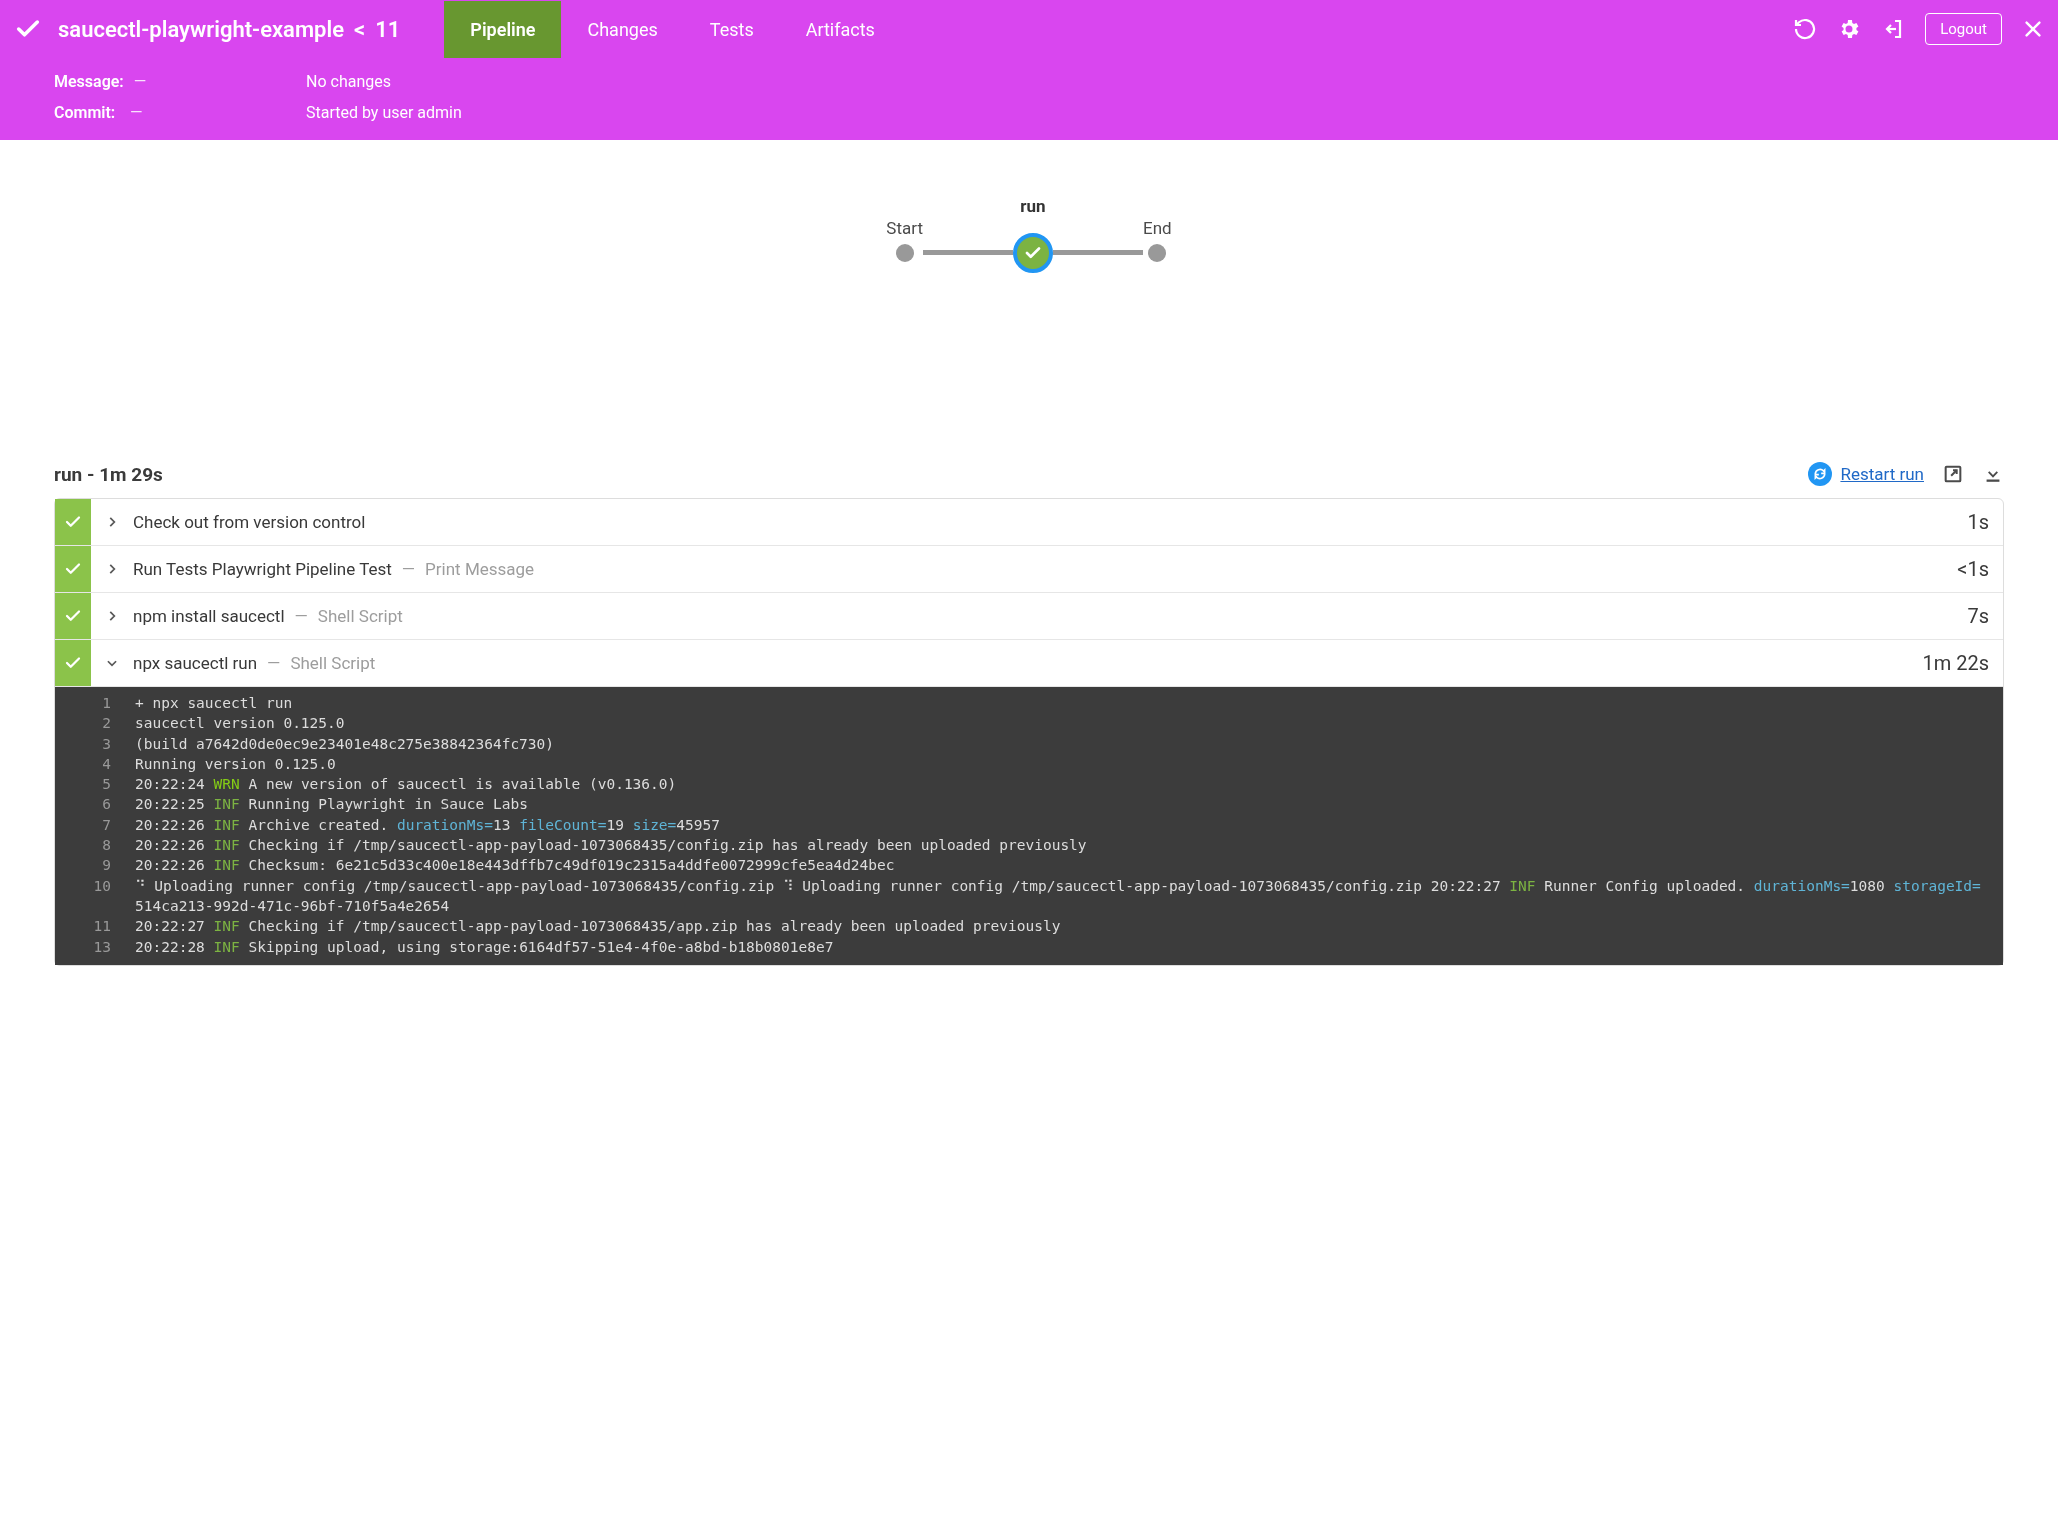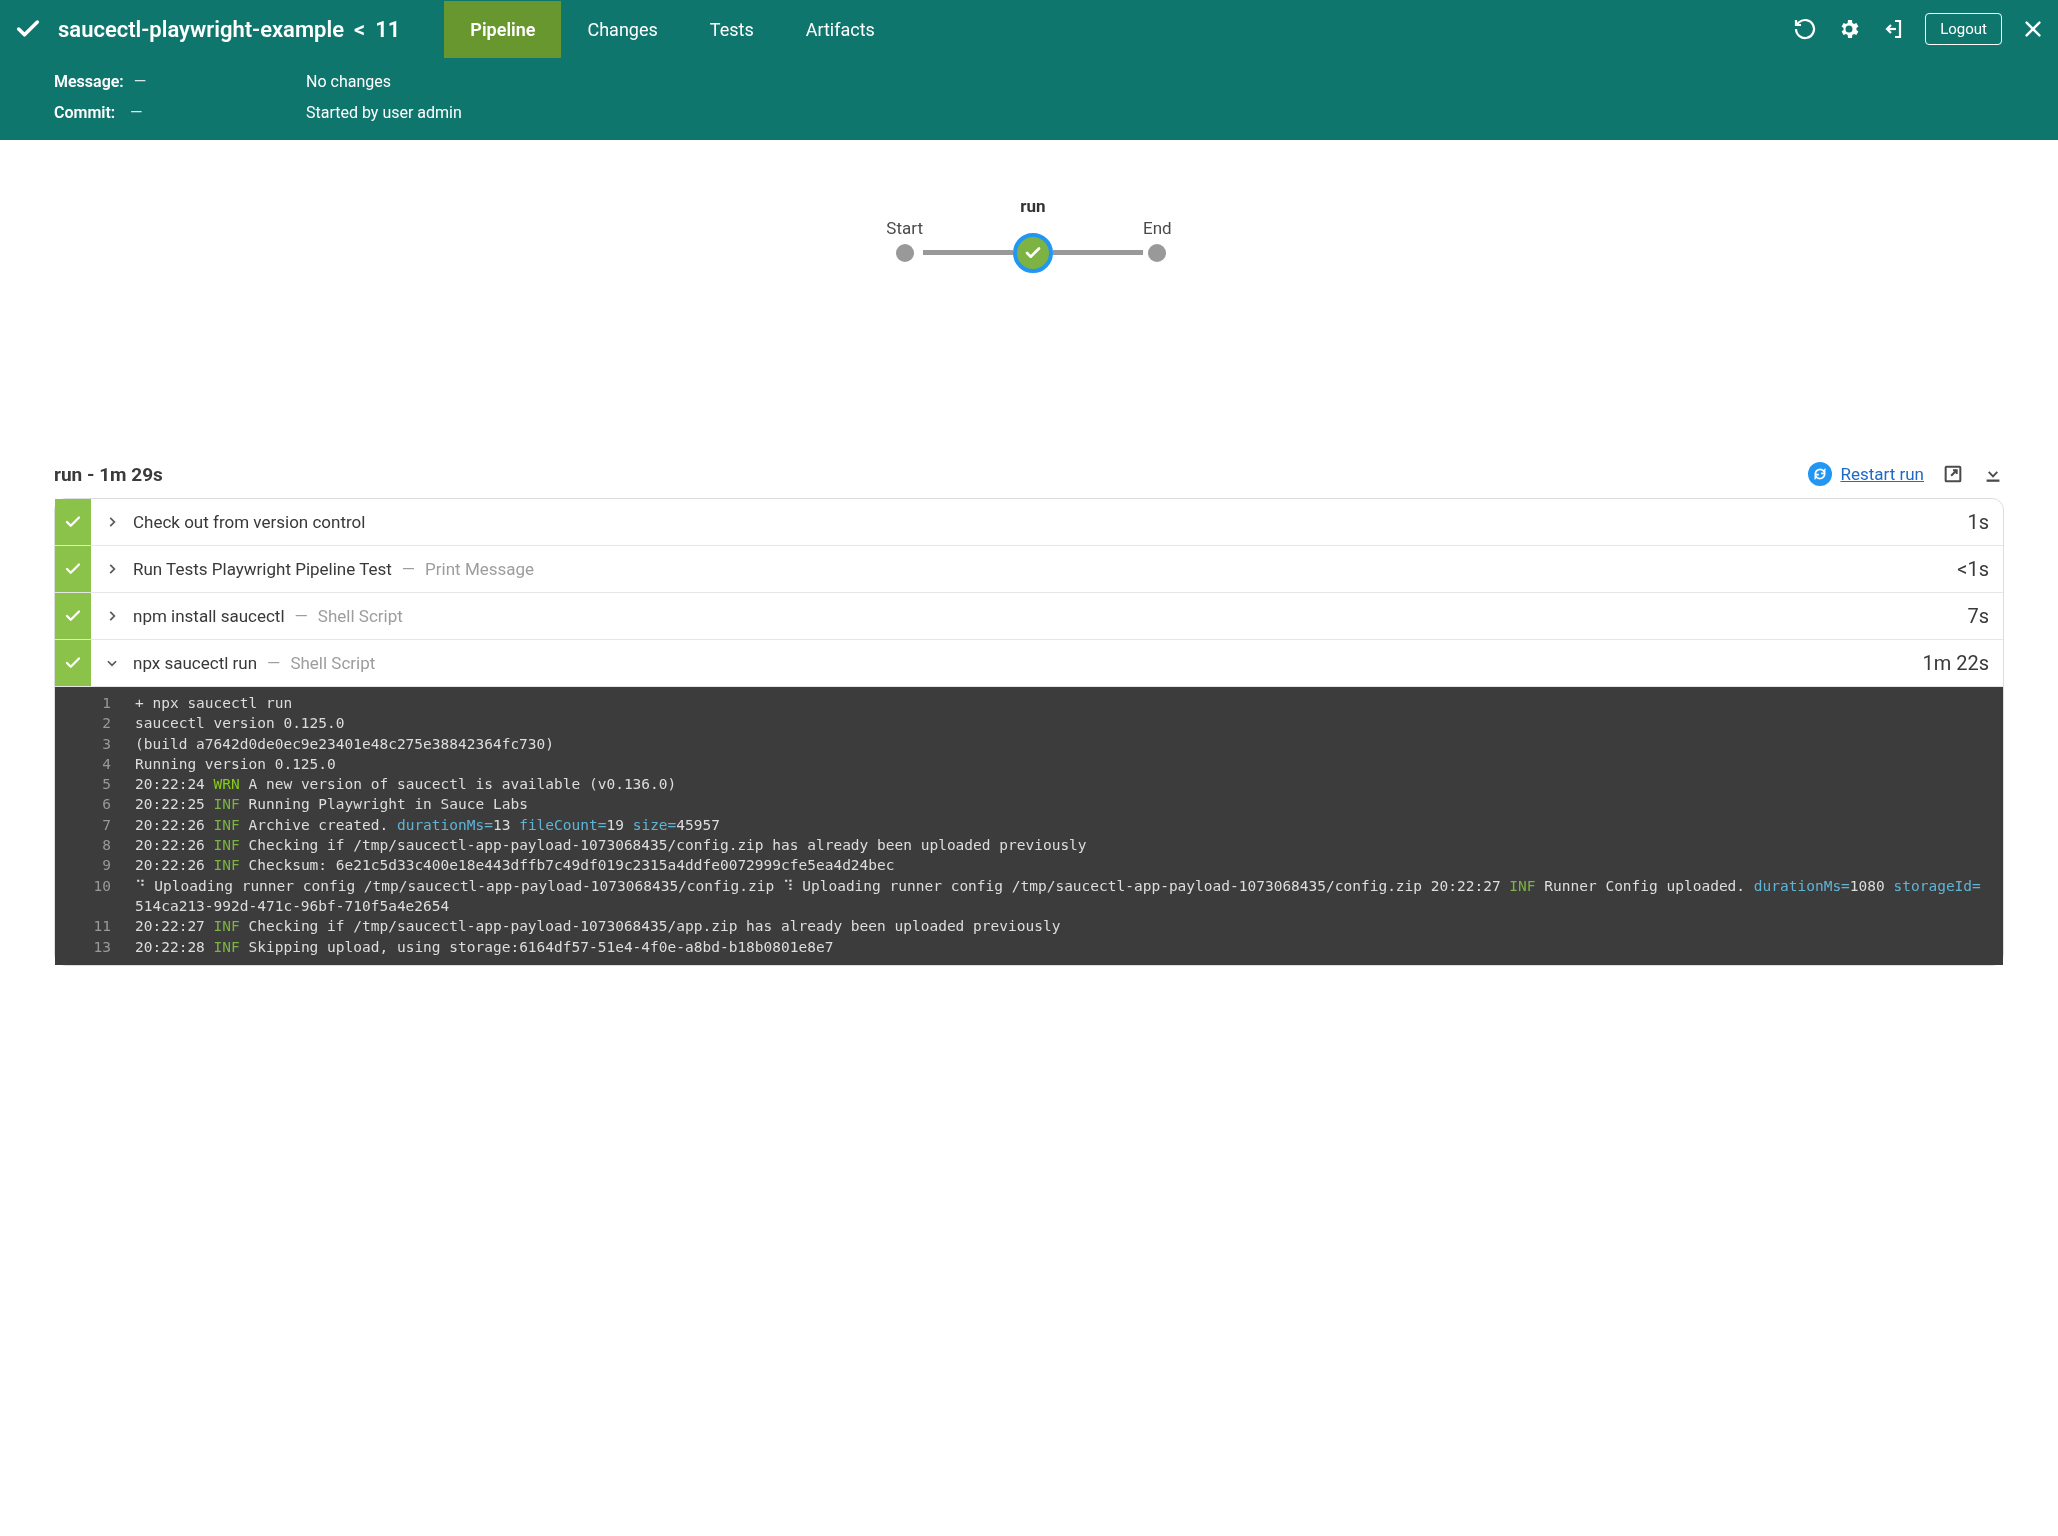--- a/index.html
+++ b/index.html
@@ -3,21 +3,21 @@
 <meta charset="utf-8">
 <style>
   * { box-sizing: border-box; margin: 0; padding: 0; }
   body {
     font-family: -apple-system, BlinkMacSystemFont, "Segoe UI", Roboto, Helvetica, Arial, sans-serif;
     font-size: 15px;
     color: #333;
     background: #fff;
   }
   .header {
-    background: #0f766e;
+    background: #d946ef;
     color: #fff;
   }
   .header-top {
     display: flex;
     align-items: center;
     padding: 0 14px;
     height: 58px;
   }
   .header-left {
     display: flex;
@@ -142,21 +142,21 @@
     width: 24px; height: 24px; border-radius: 50%; background: #2196f3;
     display: flex; align-items: center; justify-content: center;
   }
   .restart-link {
     color: #2069c7; text-decoration: underline; font-size: 17px; cursor: pointer;
   }
   .action-icon { color: #4b4b4b; cursor: pointer; display: inline-flex; }
 
   .steps {
     border: 1px solid #ddd;
-    border-radius: 12px;
+    border-radius: 6px;
   }
   .step {
     display: flex;
     align-items: center;
     border-bottom: 1px solid #e6e6e6;
   }
   .step:last-child { border-bottom: none; }
   .step-status {
     width: 36px;
     align-self: stretch;

